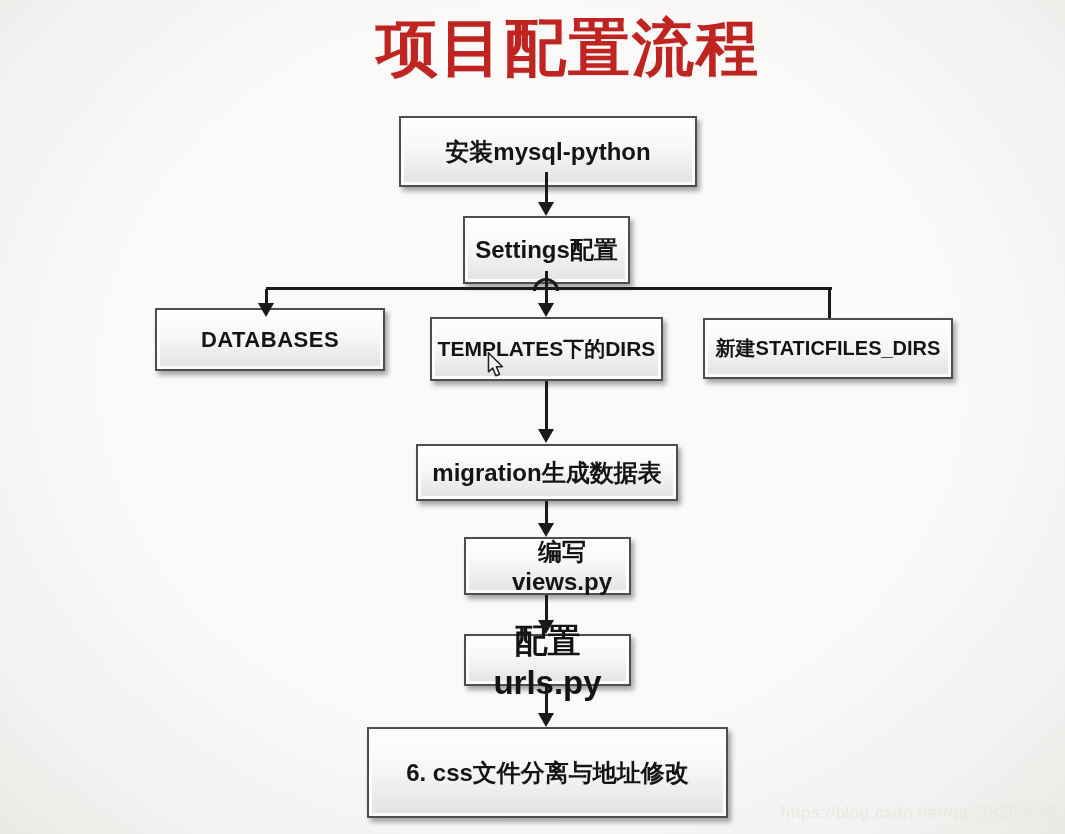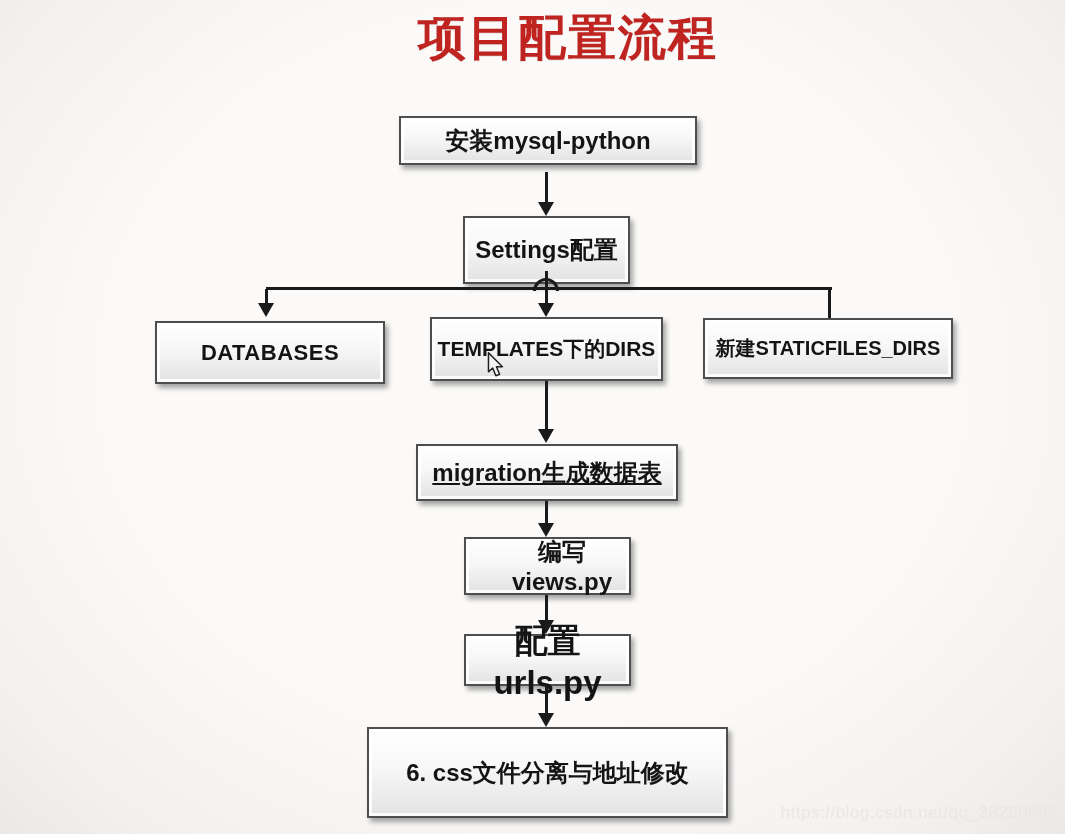--- a/index.html
+++ b/index.html
@@ -7,21 +7,21 @@
     font-family:"Liberation Sans","DejaVu Sans",sans-serif;
     background:#efedeb;
   }
   .canvas{
     position:relative;width:1065px;height:834px;overflow:hidden;
     background:radial-gradient(ellipse at 50% 45%, #fbfaf9 55%, #f3f1ef 85%, #ebe9e6 100%);
   }
   .title{
     position:absolute;left:568px;top:6px;transform:translateX(-50%);
     margin:0;white-space:nowrap;
-    font-size:48px;font-weight:900;letter-spacing:2px;
+    font-size:62px;font-weight:900;letter-spacing:2px;
     color:#bf2420;
     text-shadow:0 1px 0 rgba(0,0,0,0.08);
   }
   .node{
     position:absolute;
     display:flex;align-items:center;justify-content:center;
     box-sizing:border-box;
     border:2px solid #4e4e4e;
     background:linear-gradient(#ffffff 0%, #f7f7f7 45%, #e2e2e2 100%);
     box-shadow:3px 4px 5px rgba(0,0,0,0.35), inset 0 0 0 3px rgba(255,255,255,0.85);
@@ -51,31 +51,31 @@
     color:#e9e7e4;
   }
 </style>
 </head>
 <body>
 
 <div class="canvas">
 
   <h1 class="title">项目配置流程</h1>
 
-  <div class="node" style="left:399px;top:116px;width:298px;height:49px;font-size:24px;">安装mysql-python</div>
+  <div class="node" style="left:399px;top:116px;width:298px;height:71px;font-size:24px;">安装mysql-python</div>
 
   <div class="node" style="left:463px;top:216px;width:167px;height:68px;font-size:24px;">Settings配置</div>
 
-  <div class="node" style="left:155px;top:321px;width:230px;height:63px;font-size:22px;letter-spacing:0.5px;">DATABASES</div>
+  <div class="node" style="left:155px;top:308px;width:230px;height:63px;font-size:22px;letter-spacing:0.5px;">DATABASES</div>
 
   <div class="node" style="left:430px;top:317px;width:233px;height:64px;font-size:21px;">TEMPLATES下的DIRS</div>
 
   <div class="node" style="left:703px;top:318px;width:250px;height:61px;font-size:20px;">新建STATICFILES_DIRS</div>
 
-  <div class="node" style="left:416px;top:444px;width:262px;height:57px;font-size:24px;text-decoration:underline;">migration生成数据表</div>
+  <div class="node" style="left:416px;top:444px;width:262px;height:57px;font-size:24px;">migration生成数据表</div>
 
   <div class="node" style="left:464px;top:537px;width:167px;height:58px;font-size:24px;padding-left:29px;">编写views.py</div>
 
   <div class="node" style="left:464px;top:634px;width:167px;height:52px;font-size:33px;">配置urls.py</div>
 
   <div class="node" style="left:367px;top:727px;width:361px;height:91px;font-size:24px;">
     <div class="multiline">
       <div>6. css文件分离与地址修改</div>
     </div>
   </div>

